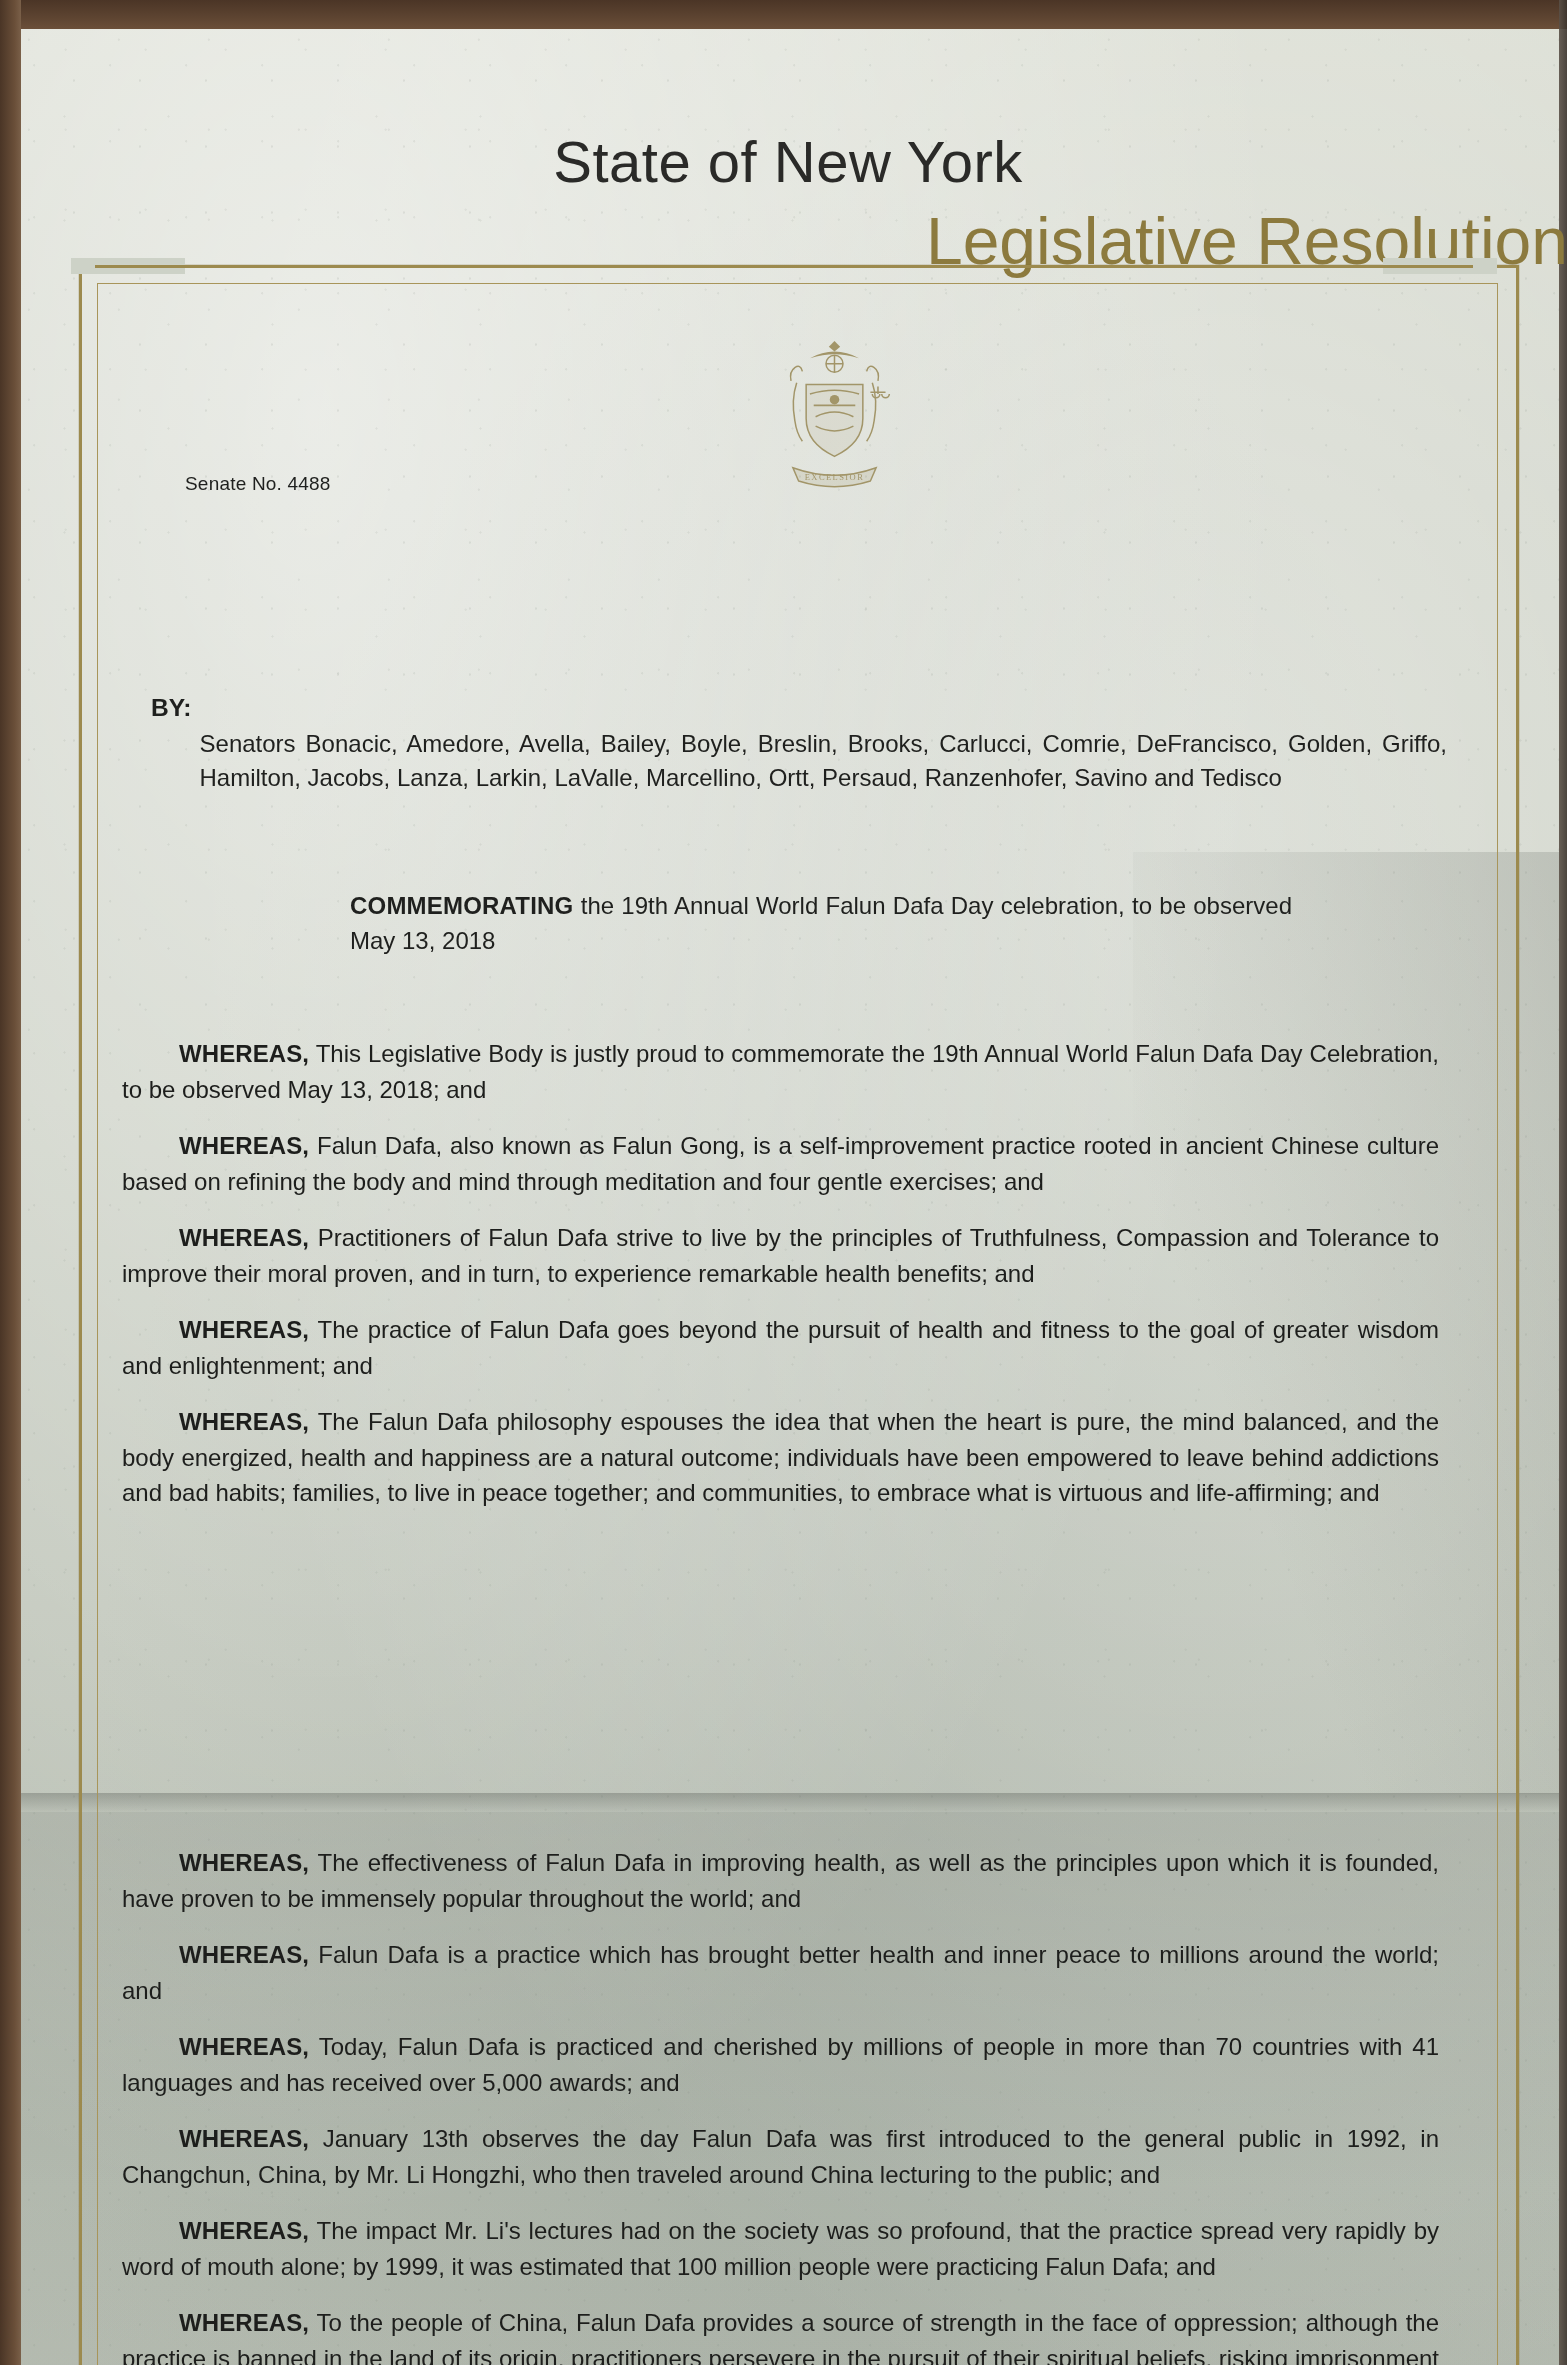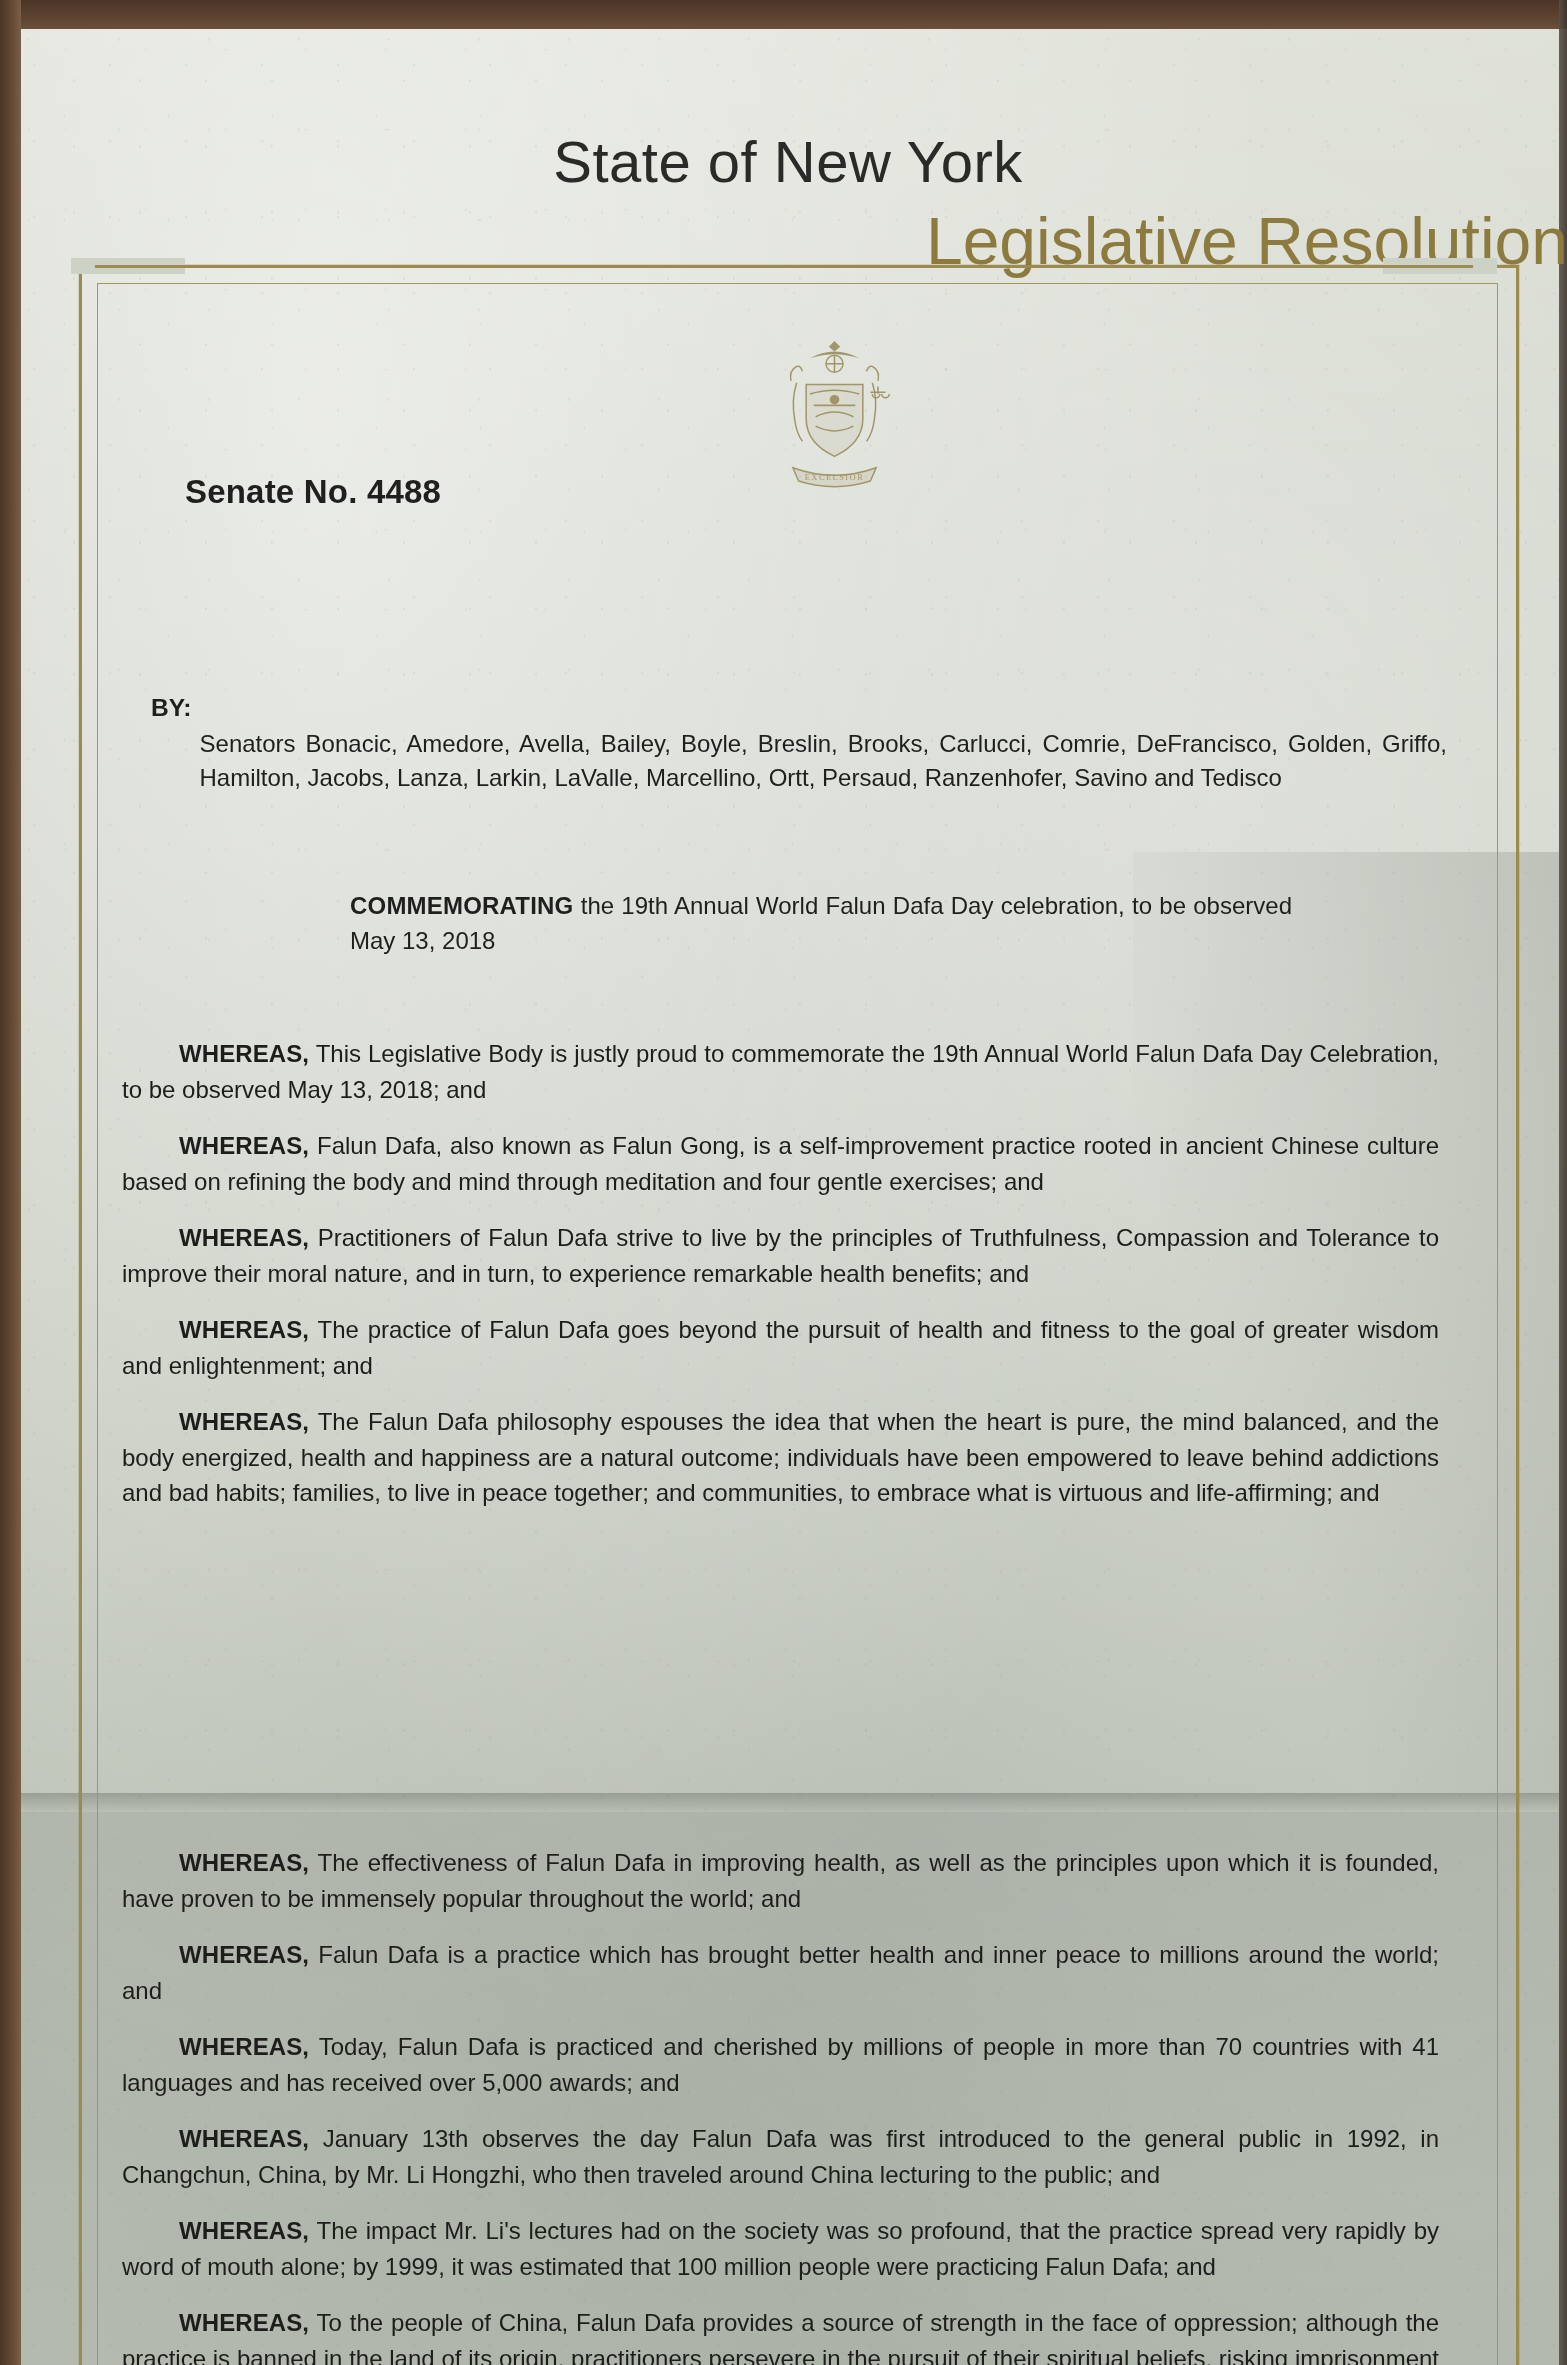--- a/index.html
+++ b/index.html
@@ -159,22 +159,22 @@
     width: 189px;
     height: 189px;
     opacity: .75;
   }
 
   
   .senate-no {
     position: absolute;
     top: 473px;
     left: 185px;
-    font-size: 33px;
-    font-weight: bold;
+    font-size: 19px;
+    font-weight: normal;
     color: #1f201e;
     letter-spacing: 0.2px;
   }
 
   
   .by-block {
     position: absolute;
     top: 693px;
     left: 151px;
     width: 1296px;
@@ -296,21 +296,21 @@
     <div class="by-names">Senators Bonacic, Amedore, Avella, Bailey, Boyle, Breslin, Brooks, Carlucci, Comrie, DeFrancisco, Golden, Griffo, Hamilton, Jacobs, Lanza, Larkin, LaValle, Marcellino, Ortt, Persaud, Ranzenhofer, Savino and Tedisco</div>
   </div>
 
   <div class="commemorating">
     <b>COMMEMORATING</b><span> the 19th Annual World Falun Dafa Day celebration, to be observed May 13, 2018</span>
   </div>
 
   <div class="body-text">
     <p class="para"><b>WHEREAS,</b><span> This Legislative Body is justly proud to commemorate the 19th Annual World Falun Dafa Day Celebration, to be observed May 13, 2018; and</span></p>
     <p class="para"><b>WHEREAS,</b><span> Falun Dafa, also known as Falun Gong, is a self-improvement practice rooted in ancient Chinese culture based on refining the body and mind through meditation and four gentle exercises; and</span></p>
-    <p class="para"><b>WHEREAS,</b><span> Practitioners of Falun Dafa strive to live by the principles of Truthfulness, Compassion and Tolerance to improve their moral nature, and in turn, to experience remarkable health benefits; and</span></p>
+    <p class="para"><b>WHEREAS,</b><span> Practitioners of Falun Dafa strive to live by the principles of Truthfulness, Compassion and Tolerance to improve their moral proven, and in turn, to experience remarkable health benefits; and</span></p>
     <p class="para"><b>WHEREAS,</b><span> The practice of Falun Dafa goes beyond the pursuit of health and fitness to the goal of greater wisdom and enlightenment; and</span></p>
     <p class="para"><b>WHEREAS,</b><span> The Falun Dafa philosophy espouses the idea that when the heart is pure, the mind balanced, and the body energized, health and happiness are a natural outcome; individuals have been empowered to leave behind addictions and bad habits; families, to live in peace together; and communities, to embrace what is virtuous and life-affirming; and</span></p>
   </div>
 
   <div class="lower-body">
     <p class="para"><b>WHEREAS,</b><span> The effectiveness of Falun Dafa in improving health, as well as the principles upon which it is founded, have proven to be immensely popular throughout the world; and</span></p>
     <p class="para"><b>WHEREAS,</b><span> Falun Dafa is a practice which has brought better health and inner peace to millions around the world; and</span></p>
     <p class="para"><b>WHEREAS,</b><span> Today, Falun Dafa is practiced and cherished by millions of people in more than 70 countries with 41 languages and has received over 5,000 awards; and</span></p>
     <p class="para"><b>WHEREAS,</b><span> January 13th observes the day Falun Dafa was first introduced to the general public in 1992, in Changchun, China, by Mr. Li Hongzhi, who then traveled around China lecturing to the public; and</span></p>
     <p class="para"><b>WHEREAS,</b><span> The impact Mr. Li's lectures had on the society was so profound, that the practice spread very rapidly by word of mouth alone; by 1999, it was estimated that 100 million people were practicing Falun Dafa; and</span></p>

